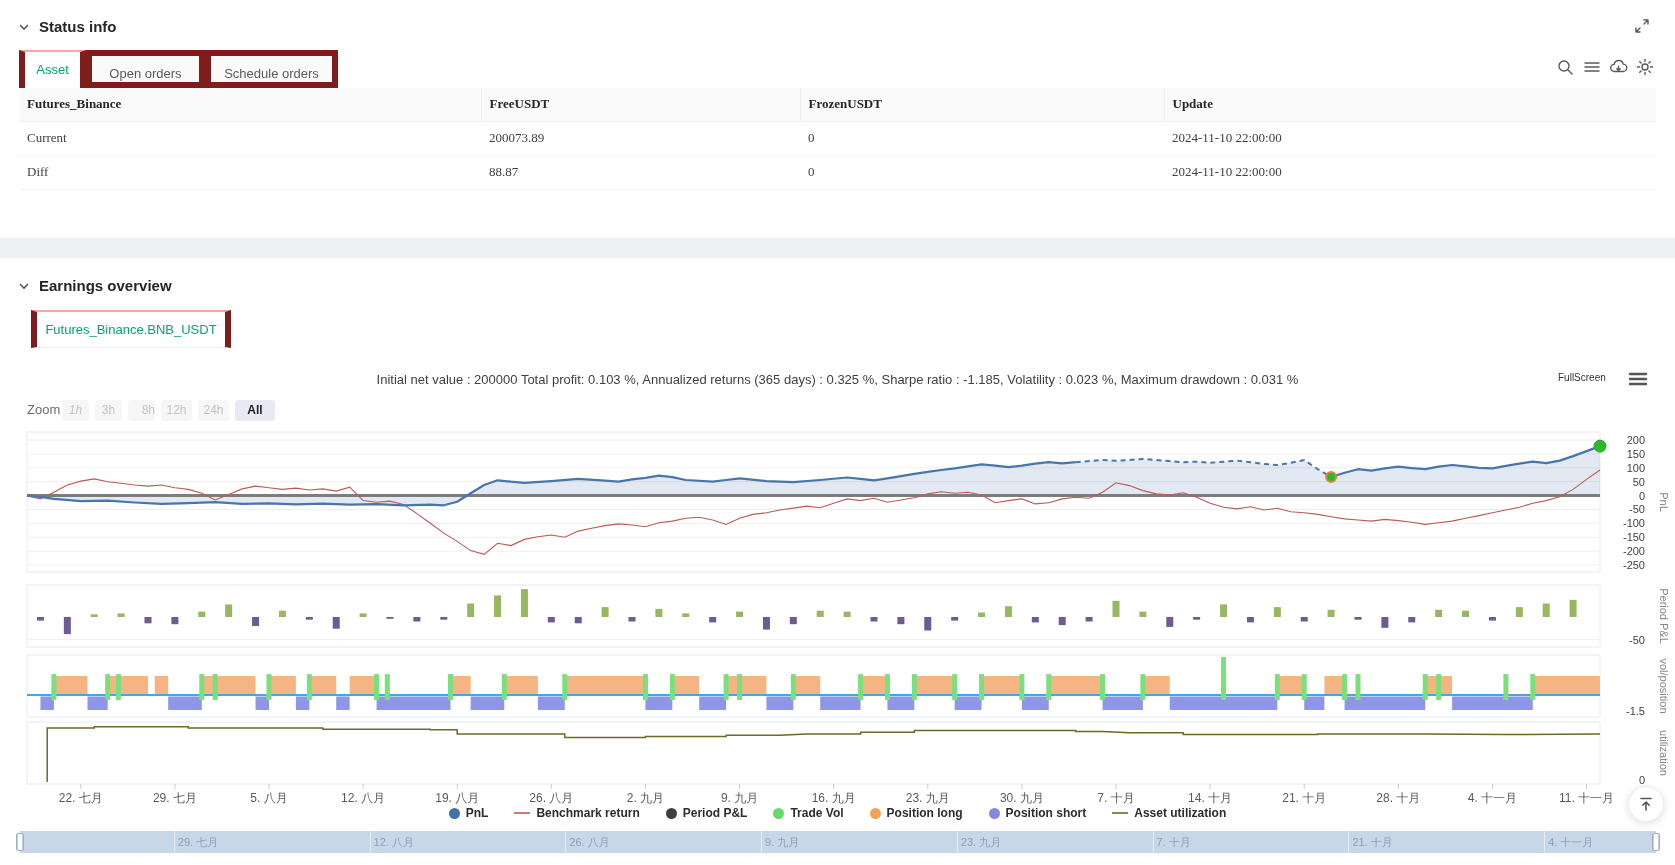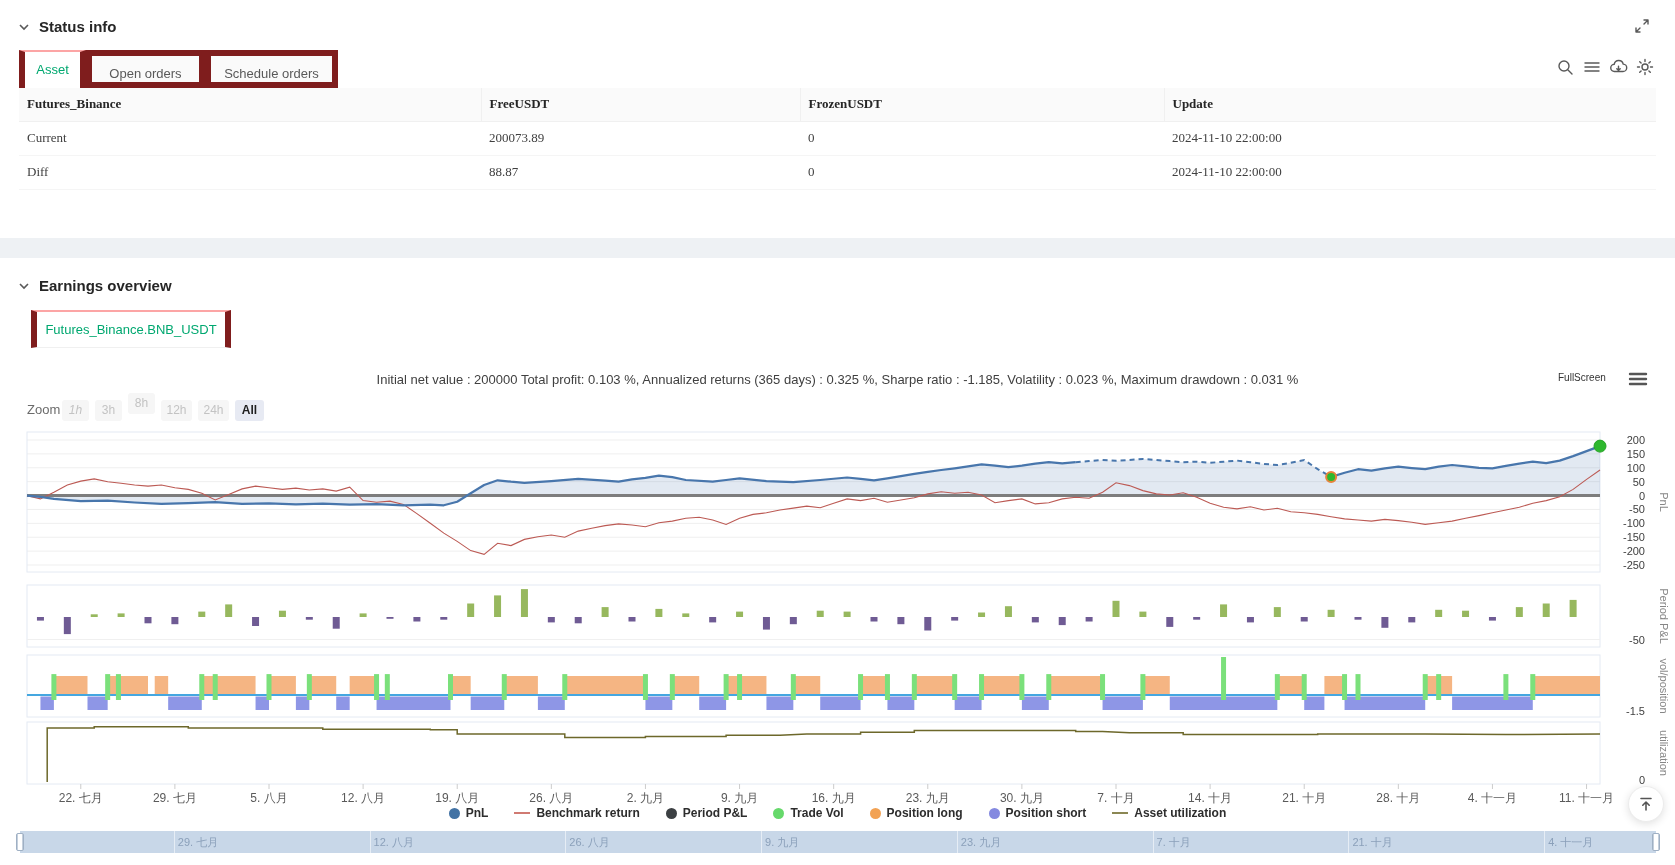--- a/index.html
+++ b/index.html
@@ -142,24 +142,24 @@
     </div>
     <div class="icon-btn" style="left:1628px;top:112px;">
       <svg width="20" height="18" viewBox="0 0 20 18" style="stroke:#555;stroke-width:2.4;">
           <path d="M2 4h16M2 9h16M2 14h16"></path>
         </svg>
     </div>
 
     <div class="abs" style="left:27px;top:144px;font-size:13px;color:#6b6b6b;">Zoom</div>
     <div class="zoom-btn" style="left:62px;top:142px;width:27px;font-style:italic;">1h</div>
     <div class="zoom-btn" style="left:95px;top:142px;width:27px;">3h</div>
-    <div class="zoom-btn" style="left:128px;top:135px;width:27px;">8h</div>
+    <div class="zoom-btn" style="left:128px;top:142px;width:27px;text-align:right;">8h</div>
     <div class="zoom-btn" style="left:161px;top:142px;width:31px;">12h</div>
     <div class="zoom-btn" style="left:198px;top:142px;width:31px;">24h</div>
-    <div class="zoom-btn active" style="left:235px;top:142px;width:29px;">All</div>
+    <div class="zoom-btn active" style="left:235px;top:142px;width:40px;">All</div>
   </div>
 
   <svg id="chart" class="abs" style="left:0;top:425px;" width="1675" height="385" viewBox="0 0 1675 385">
       <line x1="27" x2="1600" y1="15" y2="15" stroke="#efefef"></line>
       <line x1="27" x2="1600" y1="28.88888888888889" y2="28.88888888888889" stroke="#efefef"></line>
       <line x1="27" x2="1600" y1="42.77777777777778" y2="42.77777777777778" stroke="#efefef"></line>
       <line x1="27" x2="1600" y1="56.666666666666664" y2="56.666666666666664" stroke="#efefef"></line>
       <line x1="27" x2="1600" y1="70.55555555555556" y2="70.55555555555556" stroke="#efefef"></line>
       <line x1="27" x2="1600" y1="84.44444444444444" y2="84.44444444444444" stroke="#efefef"></line>
       <line x1="27" x2="1600" y1="98.33333333333333" y2="98.33333333333333" stroke="#efefef"></line>

